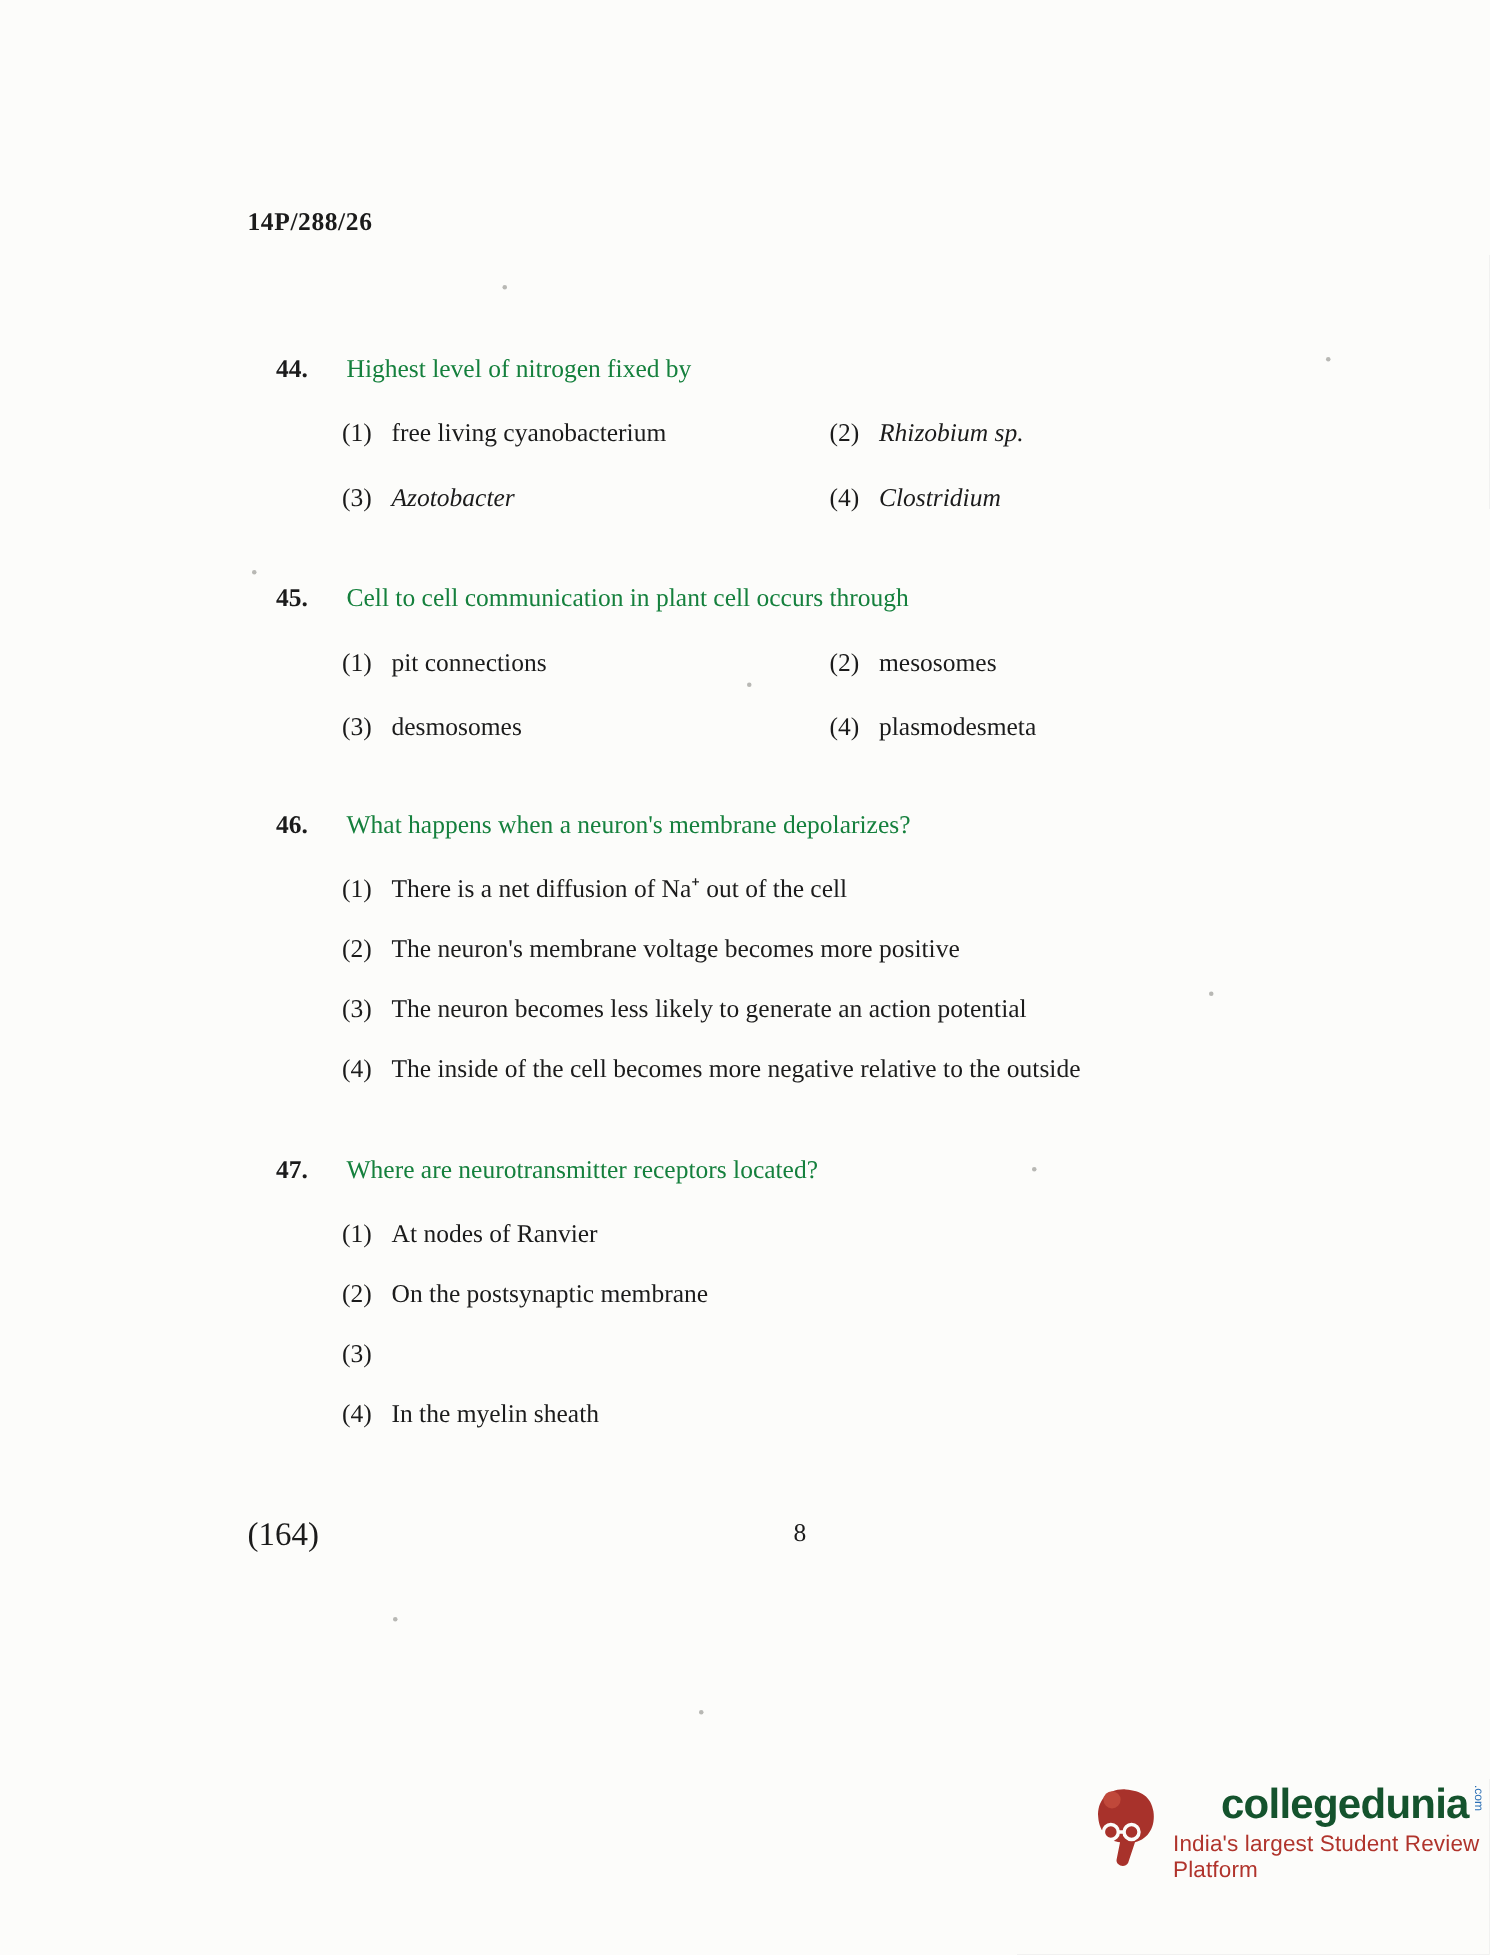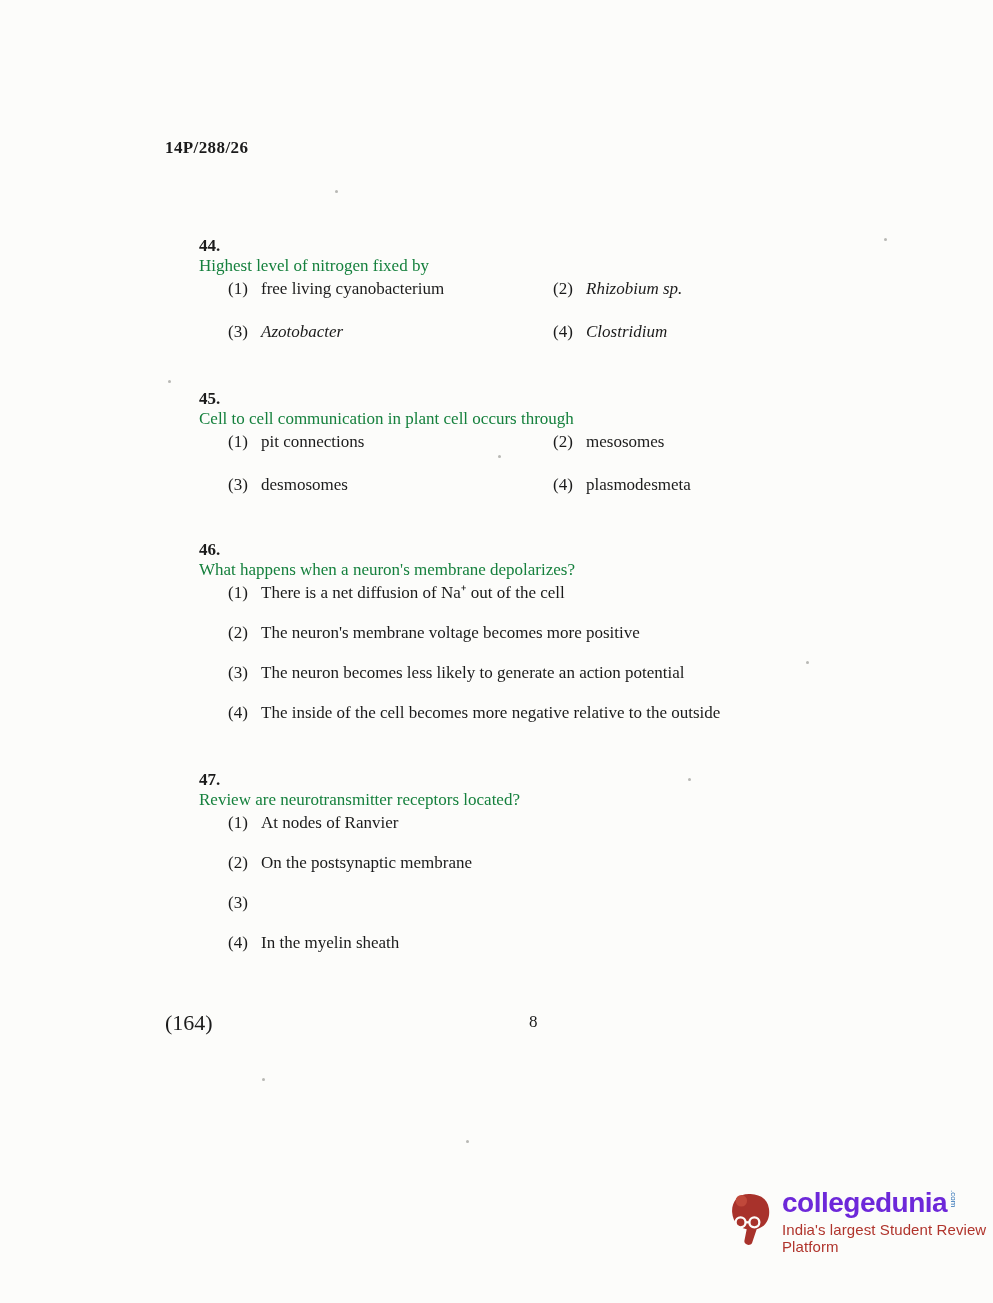--- a/index.html
+++ b/index.html
@@ -18,24 +18,23 @@
 
   .header-code {
     left: 165px; top: 138px;
     font-weight: bold;
     font-size: 17px;
     letter-spacing: 0.4px;
   }
 
   .question {
     position: absolute;
-    left: 199px;
+    left: 184px;
     display: flex;
     font-size: 17px;
-    flex-direction: column;
   }
   .q-num { font-weight: bold; width: 47px; flex: none; }
   .q-text { color: #15803d; }
 
   .opts-grid {
     position: absolute;
     left: 228px;
     display: grid;
     grid-template-columns: 325px auto;
     row-gap: 21px;
@@ -62,22 +61,23 @@
     align-items: center;
     gap: 10px;
   }
   .logo-text { display: flex; flex-direction: column; }
   .logo-brand-row { display: flex; align-items: flex-start; }
   .logo-brand {
     font-family: "Liberation Sans", sans-serif;
     font-weight: bold;
     font-size: 28px;
     line-height: 30px;
-    color: #6d28d9;
+    color: #14532d;
     letter-spacing: -0.5px;
+    margin-left: 32px;
   }
   .logo-suffix {
     font-family: "Liberation Sans", sans-serif;
     writing-mode: vertical-rl;
     font-size: 8px;
     color: #2b6fb5;
     margin-left: 2px;
     margin-top: 2px;
   }
   .logo-tagline {
@@ -167,21 +167,21 @@
       <span class="opt-text">The neuron becomes less likely to generate an action potential</span>
     </div>
     <div class="opt">
       <span class="opt-label">(4)</span>
       <span class="opt-text">The inside of the cell becomes more negative relative to the outside</span>
     </div>
   </div>
 
   <div class="question" style="top:770px;">
     <span class="q-num">47.</span>
-    <span class="q-text">Review are neurotransmitter receptors located?</span>
+    <span class="q-text">Where are neurotransmitter receptors located?</span>
   </div>
   <div class="opts-col" style="top:812px;">
     <div class="opt">
       <span class="opt-label">(1)</span>
       <span class="opt-text">At nodes of Ranvier</span>
     </div>
     <div class="opt">
       <span class="opt-label">(2)</span>
       <span class="opt-text">On the postsynaptic membrane</span>
     </div>

